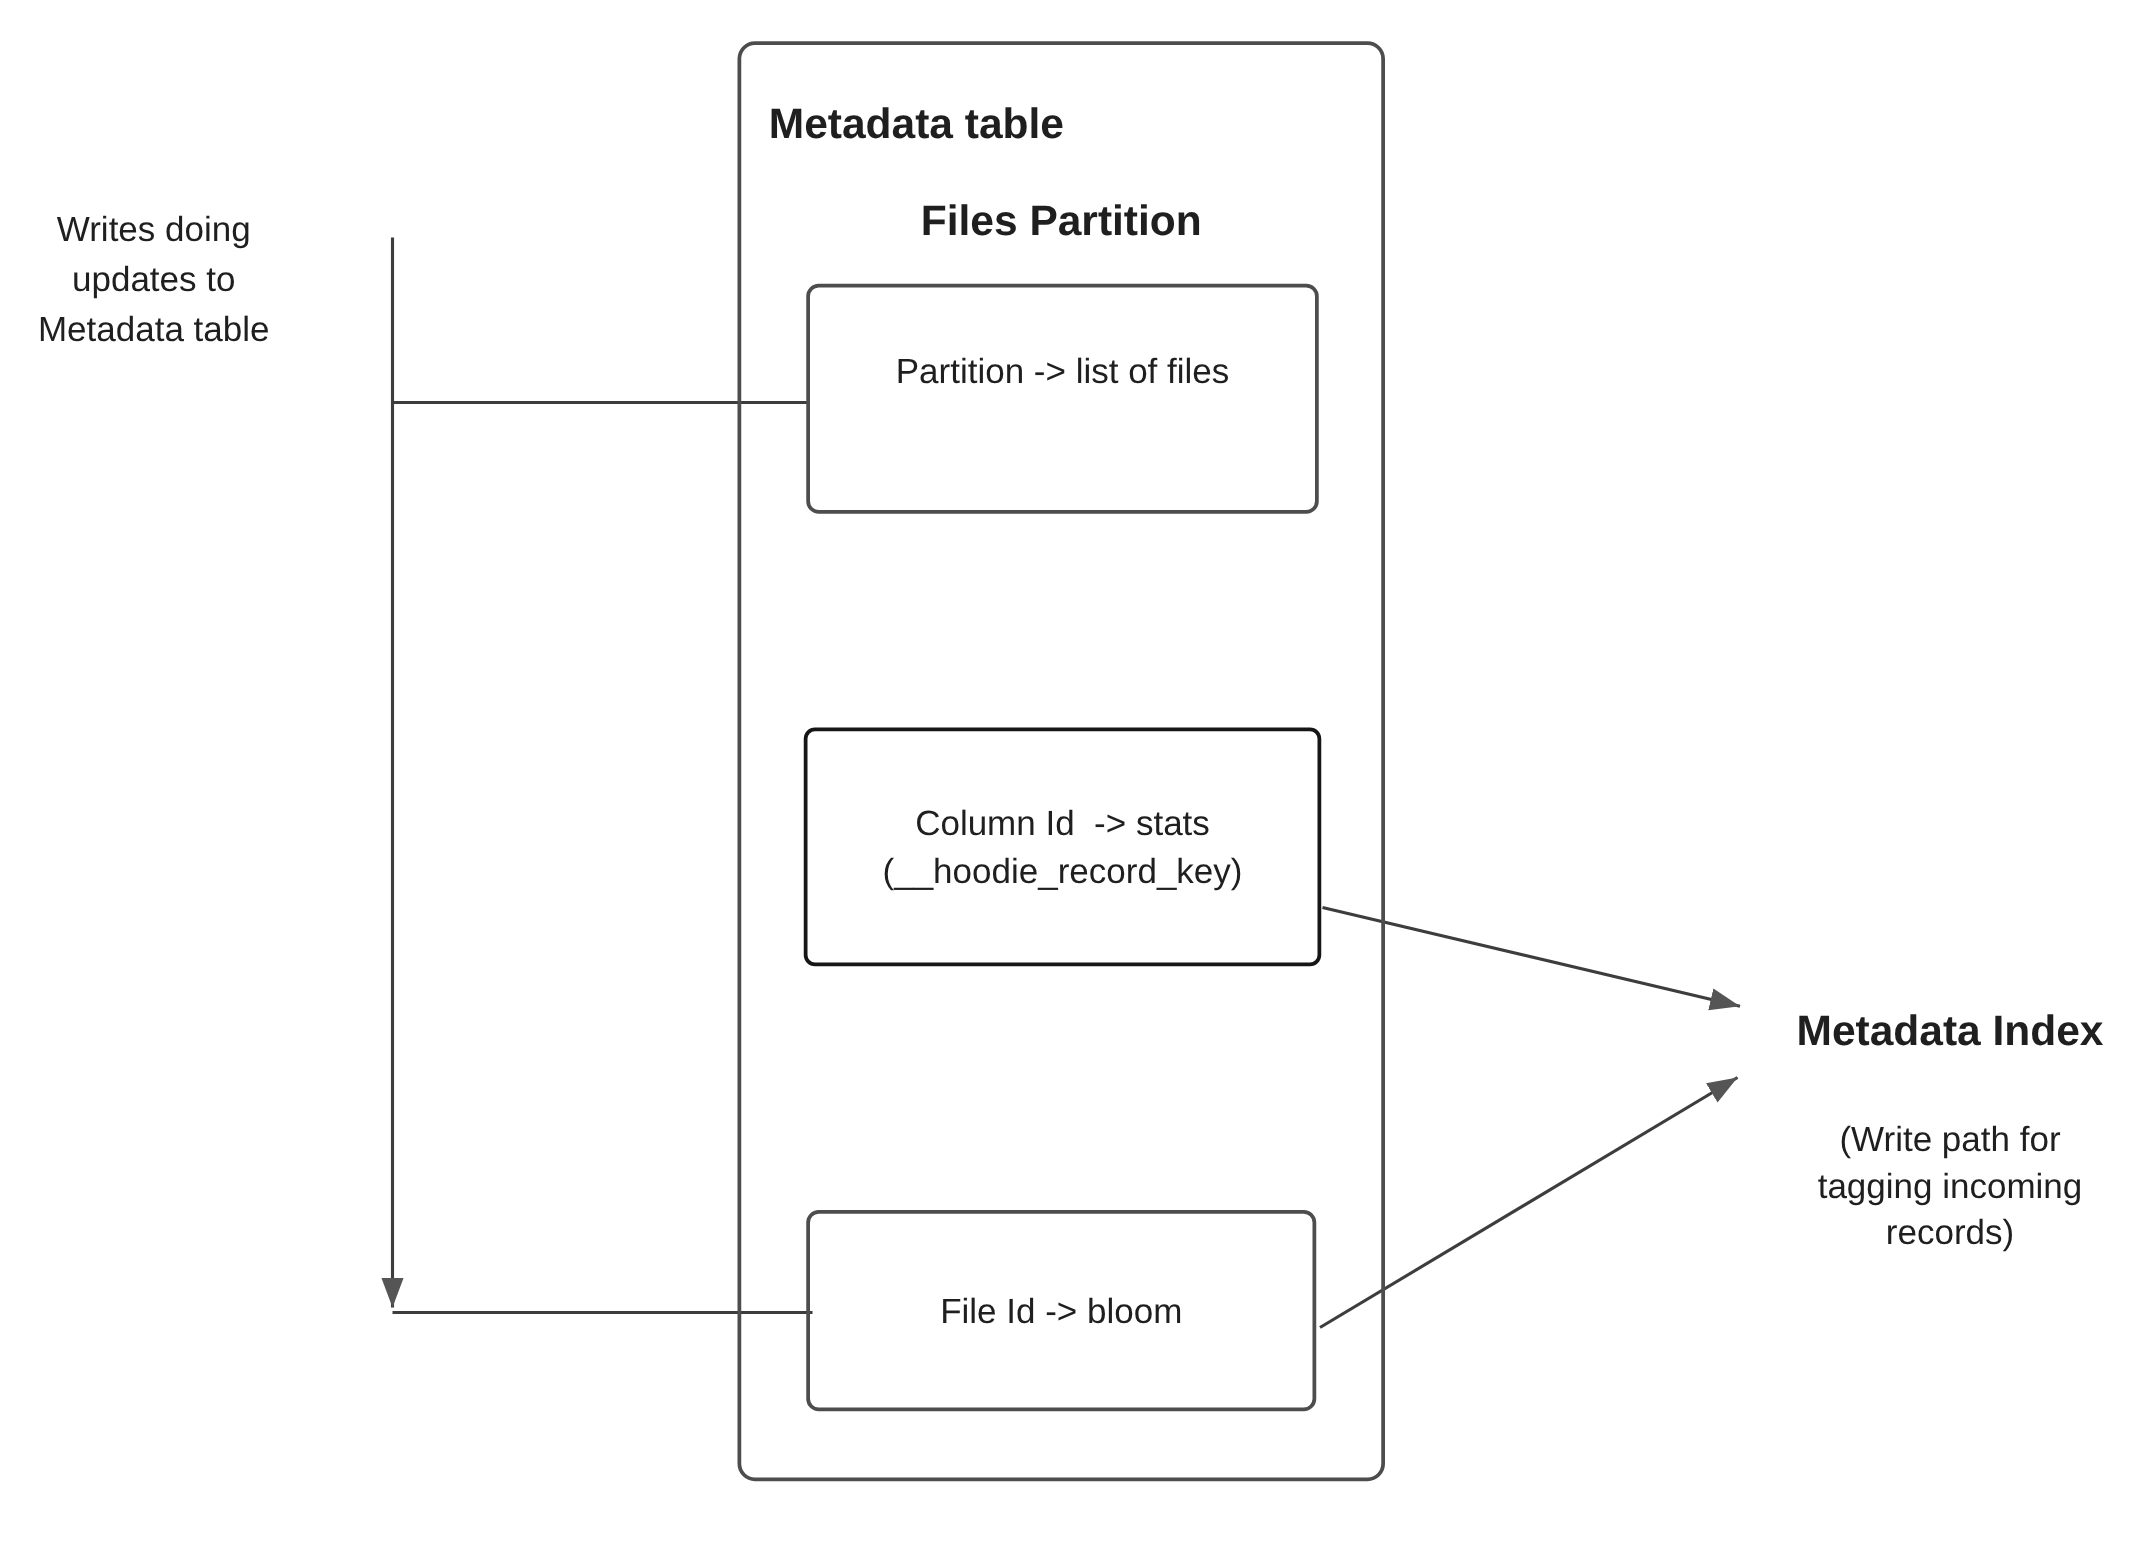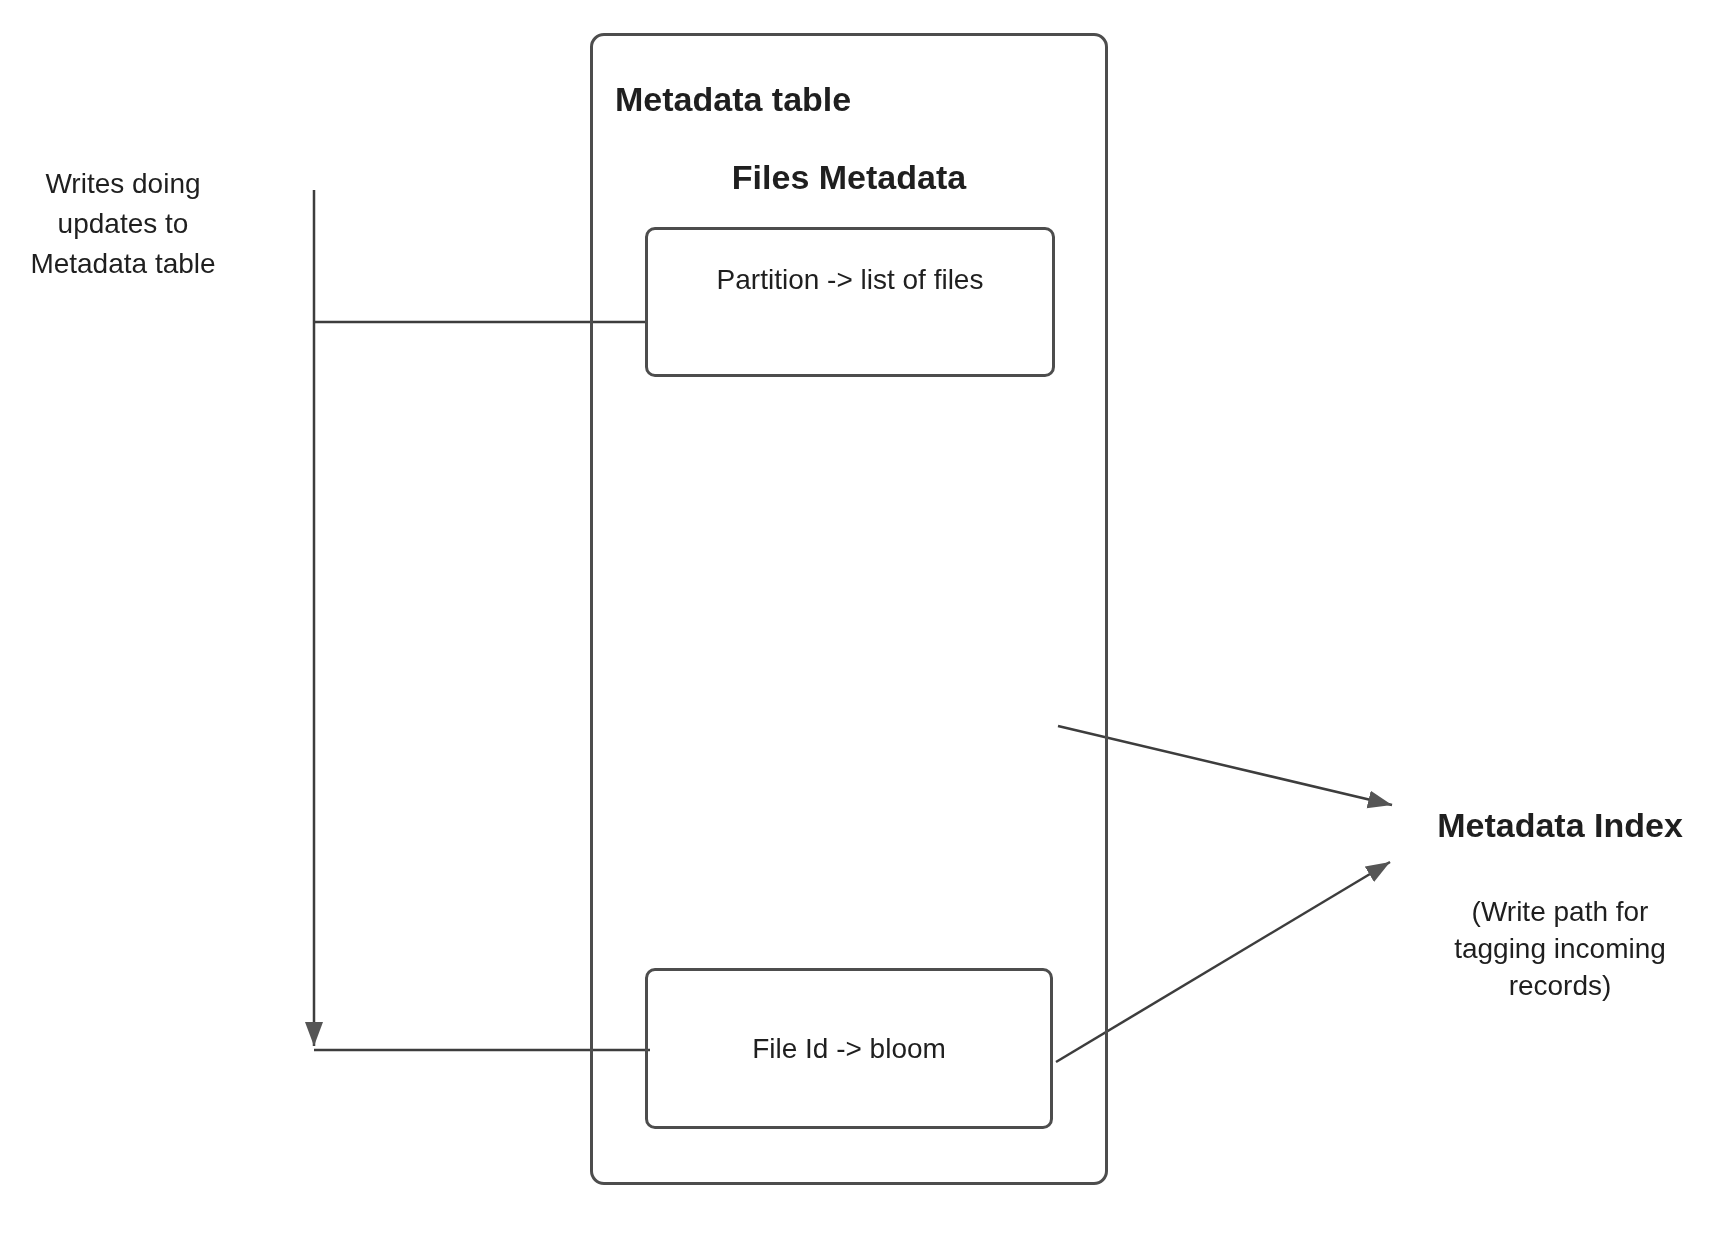--- a/index.html
+++ b/index.html
@@ -71,21 +71,21 @@
     border-radius: 10px;
     display: flex;
     align-items: center;
     justify-content: center;
     text-align: center;
     font-size: 28px;
     line-height: 38px;
     white-space: pre-wrap;
     background: transparent;
   }
-  .box-files { left: 645px; top: 227px; width: 410px; height: 150px; }
+  .box-files { left: 645px; top: 227px; width: 410px; height: 184px; }
   .box-files .pbox-label { transform: translateY(-22px); }
   .box-stats { left: 643px; top: 582px; width: 414px; height: 191px; border-color: var(--emphasis-border); border-radius: 9px; }
   .box-bloom { left: 645px; top: 968px; width: 408px; height: 161px; }
 
   .mi-title {
     position: absolute;
     left: 1380px; top: 806px; width: 360px;
     text-align: center;
     font-size: 34px;
     font-weight: bold;
@@ -117,25 +117,29 @@
     <line x1="1056" y1="1062" x2="1390" y2="862" marker-end="url(#ah)"></line>
   </svg>
 
   <div class="note">Writes doing
 updates to
 Metadata table</div>
 
   <div class="outer"></div>
   <div class="outer-title">Metadata table</div>
 
-  <div class="sec-heading heading-files">Files Metadata</div>
+  <div class="sec-heading heading-files">Files Partition</div>
   <div class="pbox box-files">
     <span class="pbox-label">Partition -&gt; list of files</span>
   </div>
 
+  <div class="pbox box-stats">
+    <span class="pbox-label">Column Id  -&gt; stats
+(__hoodie_record_key)</span>
+  </div>
 
   <div class="pbox box-bloom">
     <span class="pbox-label">File Id -&gt; bloom</span>
   </div>
 
   <div class="mi-title">Metadata Index</div>
   <div class="mi-sub">(Write path for
 tagging incoming
 records)</div>
 

